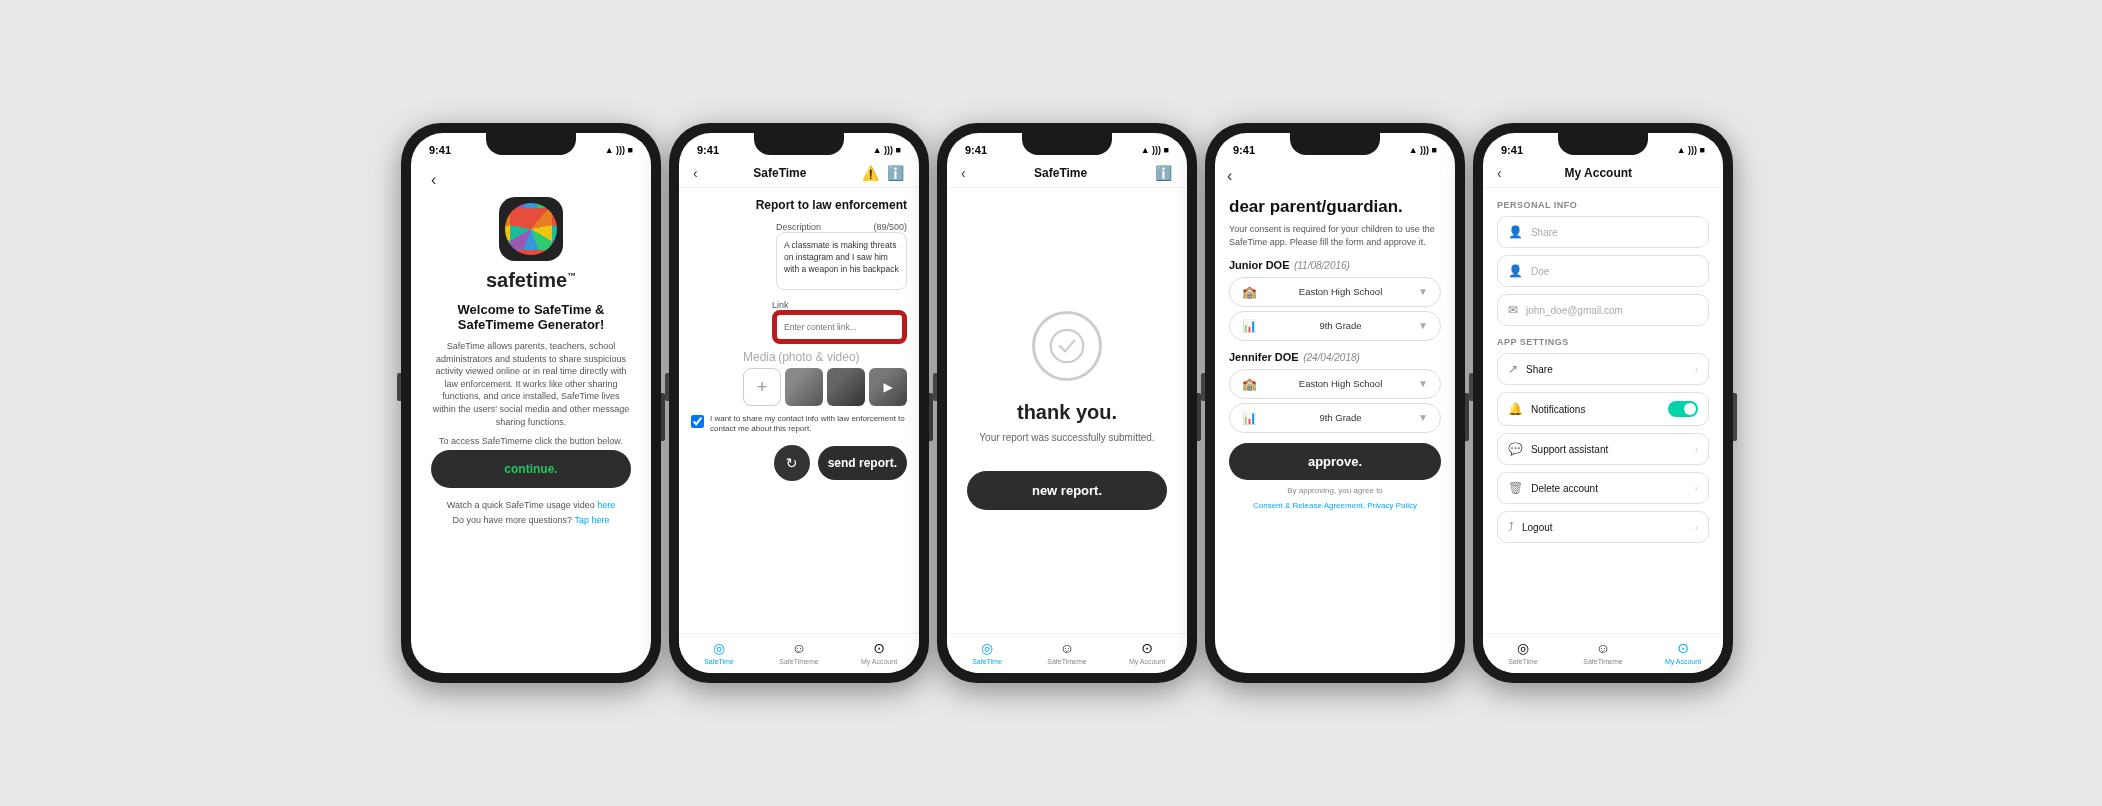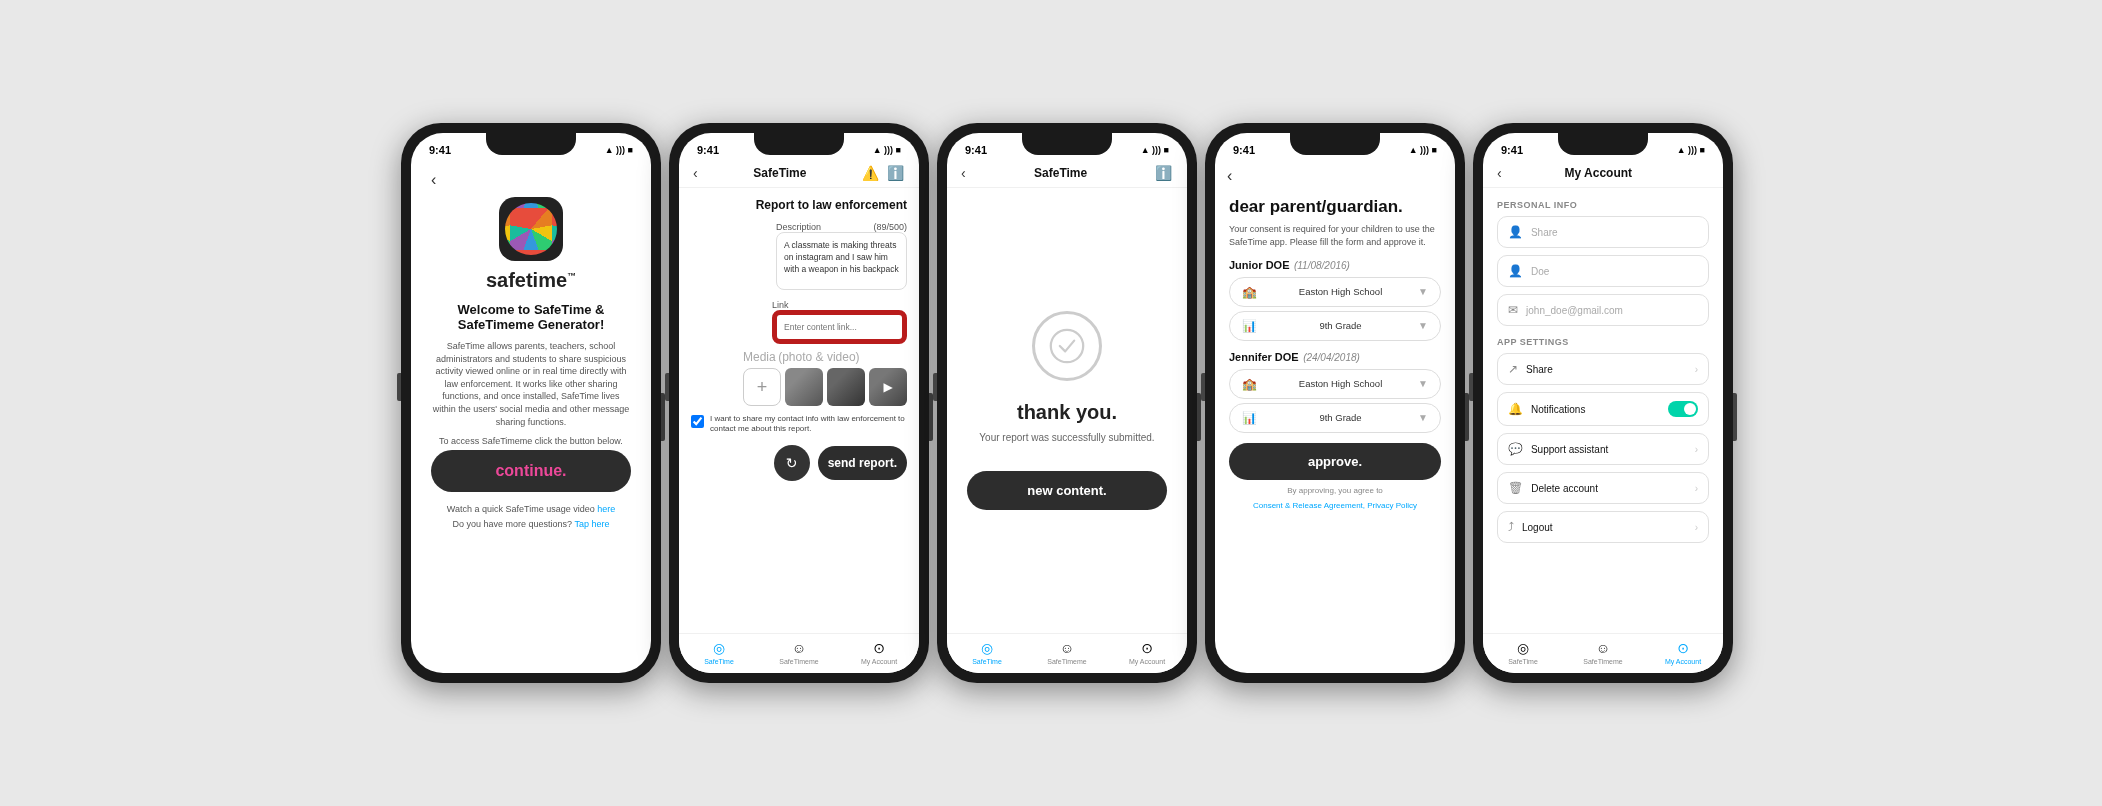--- a/index.html
+++ b/index.html
@@ -115,25 +115,25 @@
     }
     .welcome-desc2 {
       font-size: 9px;
       color: #555;
       text-align: center;
       margin-bottom: 4px;
     }
     .continue-btn {
       width: 100%;
       background: #2d2d2d;
-      color: #ec4899;
+      color: #22c55e;
       border: none;
       border-radius: 24px;
       padding: 12px;
-      font-size: 16px;
+      font-size: 12px;
       font-weight: 600;
       cursor: pointer;
       margin-bottom: 10px;
     }
     .watch-video {
       font-size: 9px;
       color: #555;
       text-align: center;
       line-height: 1.6;
     }
@@ -524,21 +524,21 @@
         </div>
         <div class="thankyou-screen">
           <div class="checkmark-circle">
             <svg viewBox="0 0 40 40" fill="none" xmlns="http://www.w3.org/2000/svg">
               <circle cx="20" cy="20" r="18" stroke="#ccc" stroke-width="2.5"></circle>
               <polyline points="12,20 18,26 28,14" stroke="#ccc" stroke-width="2.5" stroke-linecap="round" stroke-linejoin="round"></polyline>
             </svg>
           </div>
           <div class="thankyou-title">thank you.</div>
           <div class="thankyou-sub">Your report was successfully submitted.</div>
-          <button class="new-report-btn">new content.</button>
+          <button class="new-report-btn">new report.</button>
         </div>
         <div class="tab-bar">
           <div class="tab-item">
             <span class="tab-icon active">◎</span>
             <span class="tab-label active">SafeTime</span>
           </div>
           <div class="tab-item">
             <span class="tab-icon">☺</span>
             <span class="tab-label">SafeTimeme</span>
           </div>

